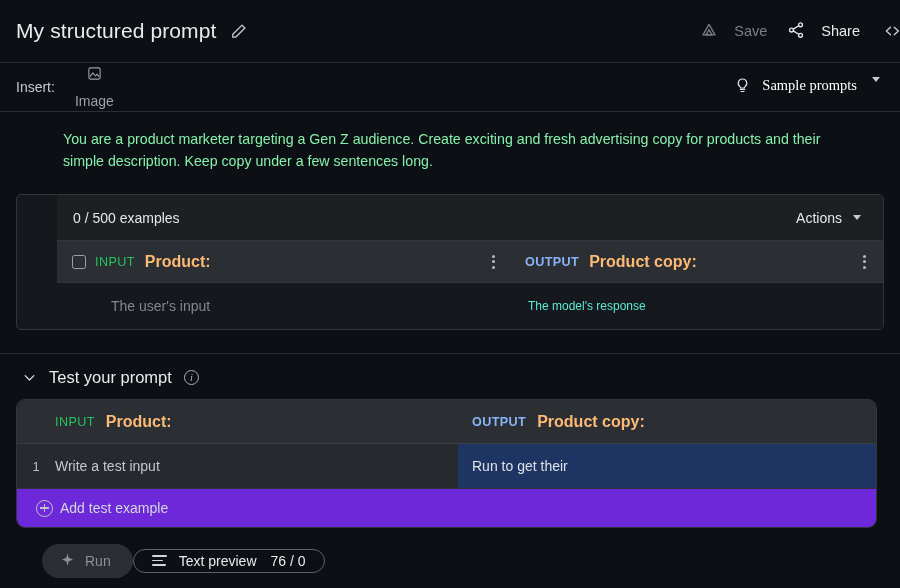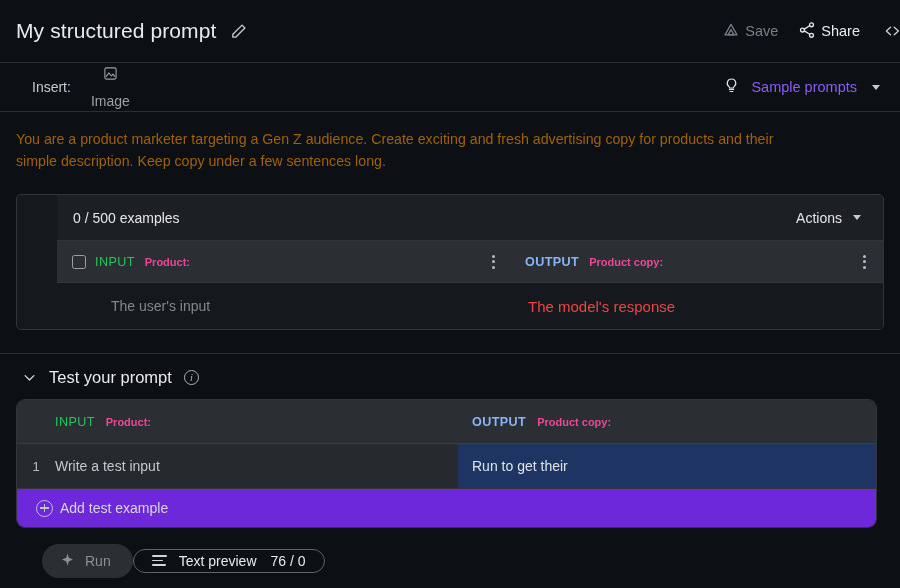--- a/index.html
+++ b/index.html
@@ -31,21 +31,21 @@
     margin-left: 14px;
     display: flex;
     align-items: center;
     opacity: .92;
   }
   .titlebar-spacer { flex: 1; }
 
   .tb-btn {
     display: flex;
     align-items: center;
-    gap: 5px;
+    gap: 16px;
     padding: 6px 10px;
     border-radius: 18px;
     font-size: 14.5px;
     cursor: pointer;
   }
   .tb-btn.disabled { color: #7a7f86; cursor: default; }
   .tb-btn.active { color: #e8eaed; }
   .tb-edge {
     margin-left: 12px;
     margin-right: -16px;
@@ -54,21 +54,21 @@
     color: #c9ced4;
     overflow: hidden;
     width: 20px;
   }
 
   
   .insertbar {
     height: 49px;
     display: flex;
     align-items: center;
-    padding: 0 14px 0 32px;
+    padding: 0 14px 0 16px;
     border-bottom: 1px solid #2a2e33;
   }
   .insert-label {
     font-size: 14px;
     color: #c6cbd1;
     margin-right: 12px;
   }
   .insert-chip {
     display: flex;
     align-items: center;
@@ -76,43 +76,44 @@
     font-size: 14px;
     color: #9aa0a6;
     padding: 5px 8px;
     border-radius: 6px;
     cursor: pointer;
     flex-direction: column;
   }
   .insertbar-spacer { flex: 1; }
   .sample-chip {
     display: flex;
-    align-items: center;
     gap: 11px;
     font-size: 14.5px;
-    color: #8b5cf6;
+    color: #ffffff;
     padding: 6px 6px 6px 4px;
     border-radius: 18px;
     cursor: pointer;
+    font-family: Liberation Serif, serif;
   }
   .caret {
     width: 0; height: 0;
     border-left: 4.5px solid transparent;
     border-right: 4.5px solid transparent;
     border-top: 5px solid #c6cbd1;
     margin-left: 4px;
   }
 
   
   .prompt-text {
     padding: 17px 16px 0 16px;
     font-size: 14.2px;
     line-height: 21.5px;
-    color: #a16207;
+    color: #86efac;
     max-width: 830px;
+    margin-left: 47px;
   }
 
   
   .examples-panel {
     margin: 22px 16px 16px 16px;
     border: 1px solid #32363b;
     border-radius: 5px;
     overflow: hidden;
     background: #15181c;
     padding-left: 40px;
@@ -173,23 +174,23 @@
     color: #22c55e;
     letter-spacing: .4px;
   }
   .tag-output {
     font-size: 12.6px;
     font-weight: bold;
     color: #8ab4f8;
     letter-spacing: .4px;
   }
   .col-name {
-    font-size: 11px;
+    font-size: 16px;
     font-weight: bold;
-    color: #ec4899;
+    color: #fdba74;
   }
   .kebab {
     position: absolute;
     right: 14px;
     top: 50%;
     transform: translateY(-50%);
     cursor: pointer;
     display: flex;
     flex-direction: column;
     gap: 2.6px;
@@ -210,22 +211,22 @@
   }
   .ex-ph-in {
     flex: 0 0 455px;
     padding-left: 54px;
     font-size: 14px;
     color: #82878d;
   }
   .ex-ph-out {
     flex: 1;
     padding-left: 16px;
-    font-size: 15px;
-    color: #ef4444;
+    font-size: 12px;
+    color: #5eead4;
   }
 
   
   .section-divider {
     margin-top: 23px;
     border-top: 1px solid #2a2e33;
   }
 
   
   .test-header {

